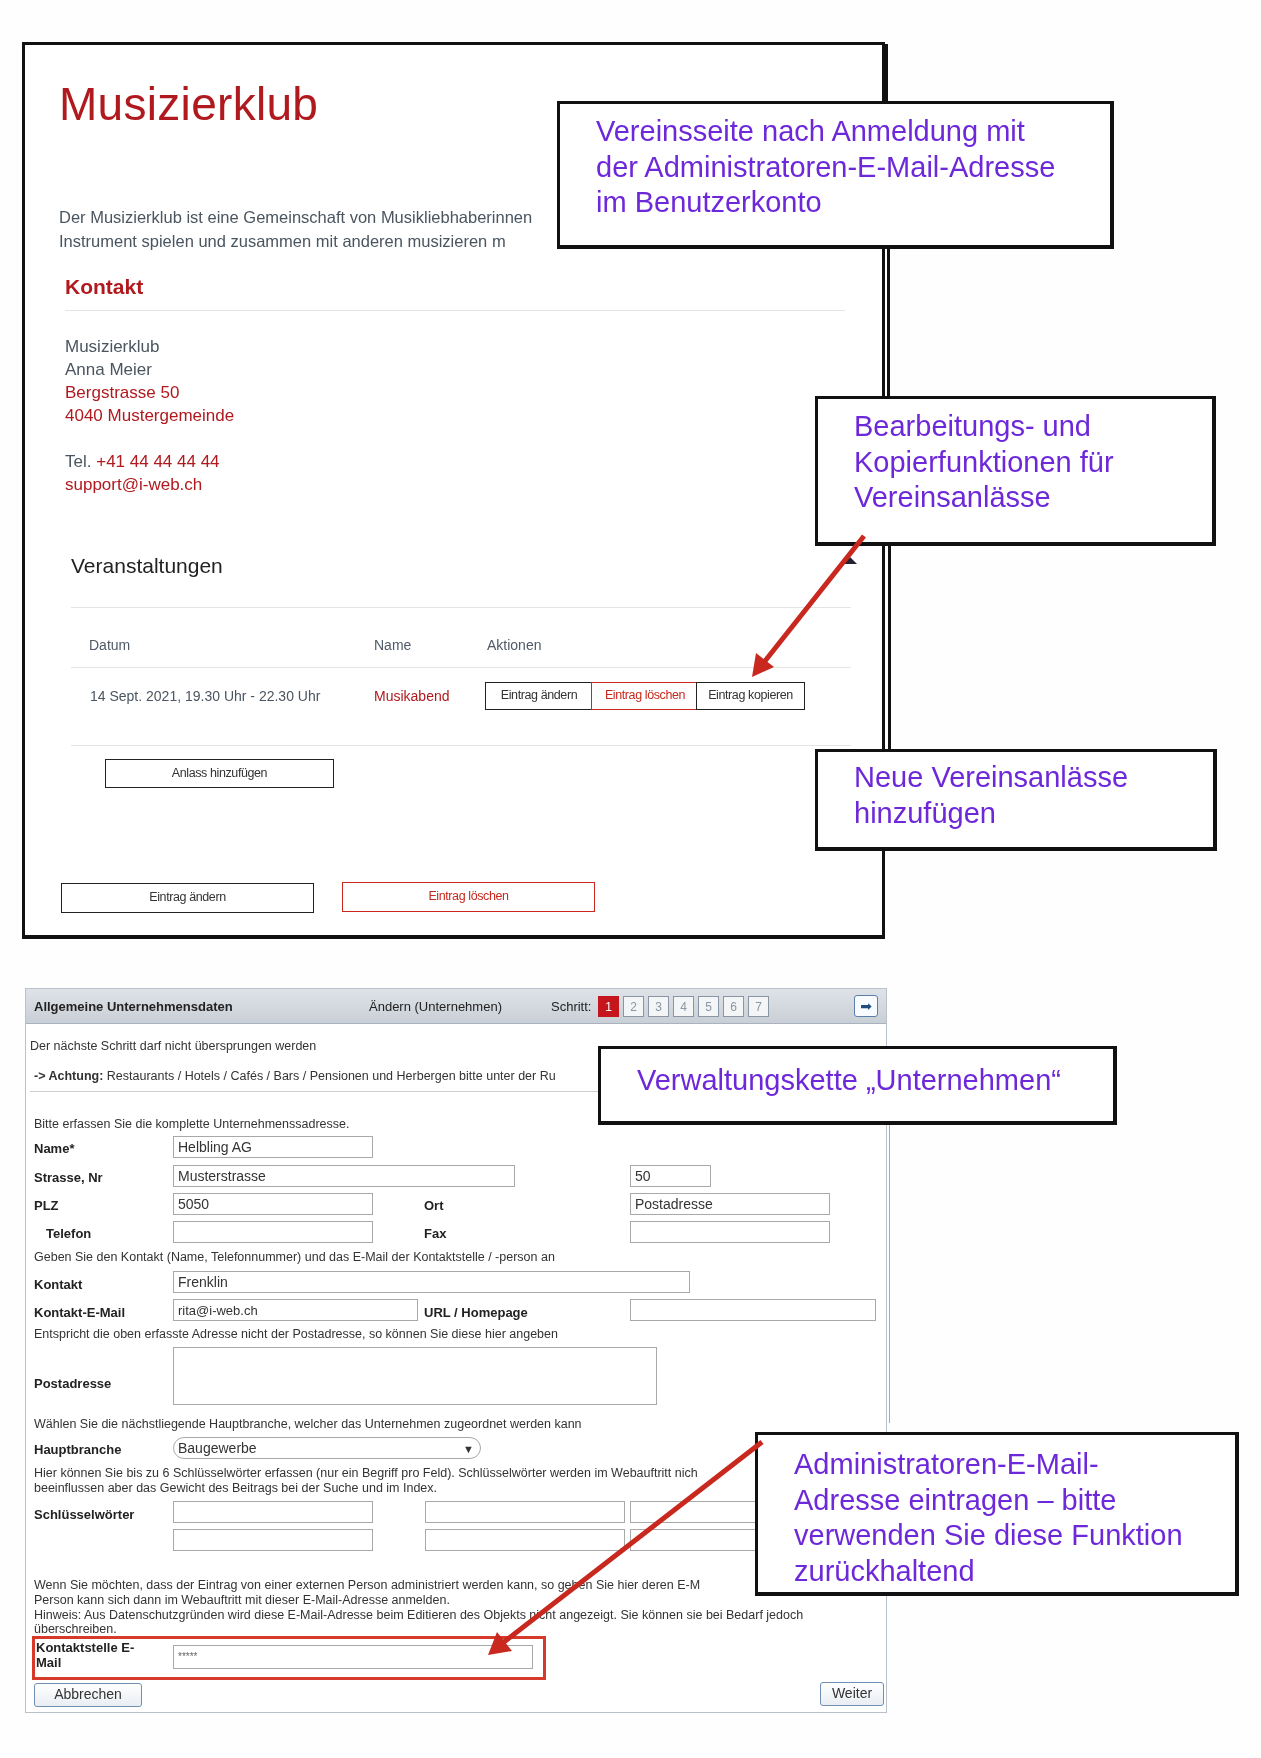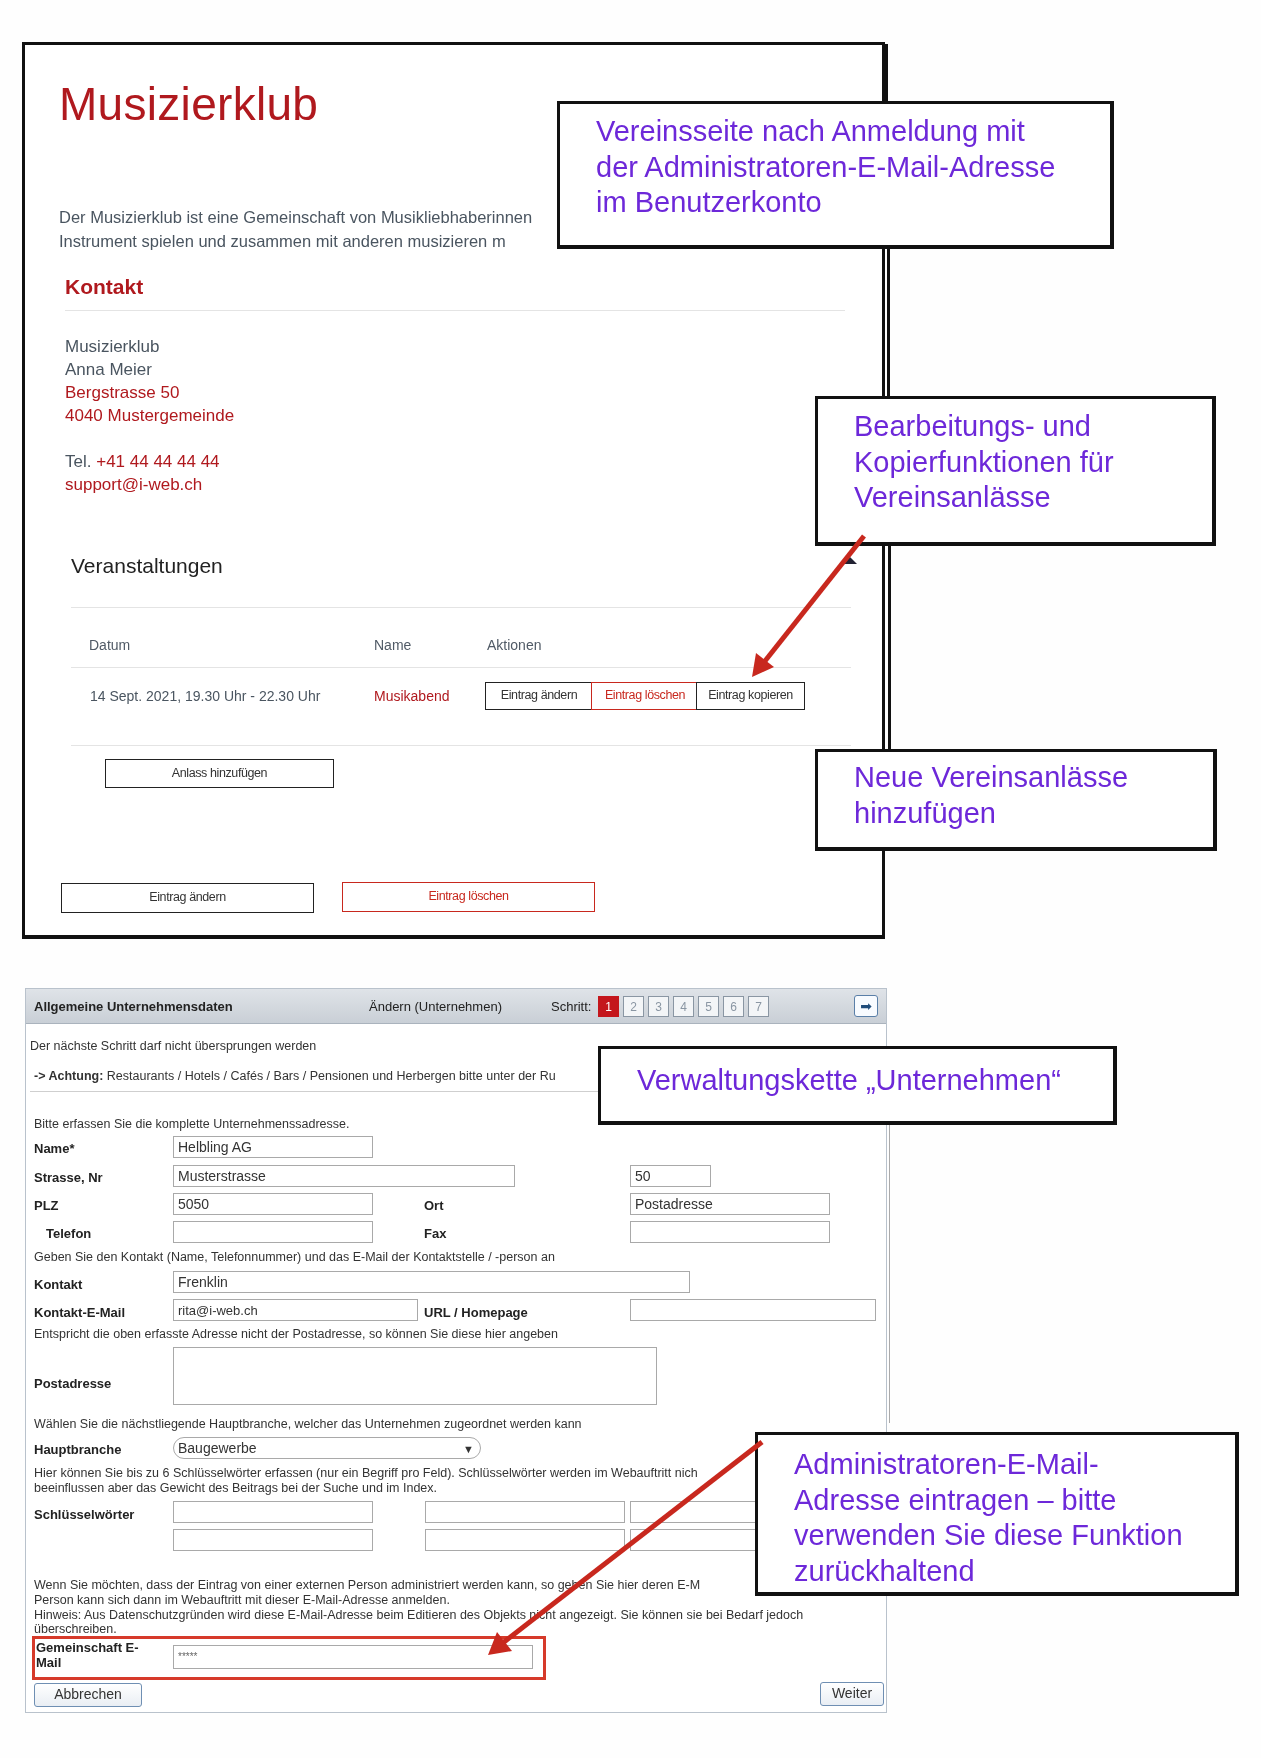--- a/index.html
+++ b/index.html
@@ -158,21 +158,21 @@
   <div class="abs inp" style="left:399px;top:540px;width:200px;"></div>
   <div class="abs inp" style="left:604px;top:540px;width:200px;"></div>
 
   <div class="abs p2txt" style="left:8px;top:589px;">Wenn Sie möchten, dass der Eintrag von einer externen Person administriert werden kann, so geben Sie hier deren E-M</div>
   <div class="abs p2txt" style="left:8px;top:604px;">Person kann sich dann im Webauftritt mit dieser E-Mail-Adresse anmelden.</div>
   <div class="abs p2txt" style="left:8px;top:619px;">Hinweis: Aus Datenschutzgründen wird diese E-Mail-Adresse beim Editieren des Objekts nicht angezeigt. Sie können sie bei Bedarf jedoch</div>
   <div class="abs p2txt" style="left:8px;top:633px;">überschreiben.</div>
 
   <div class="abs admin-box"></div>
   <div class="abs lbl" style="left:10px;top:651px;line-height:15px;">
-    <div>Gemeinschaft E-</div>
+    <div>Kontaktstelle E-</div>
     <div>Mail</div>
   </div>
   <div class="abs inp" style="left:147px;top:656px;width:360px;height:24px;font-size:10px;color:#666;">*****</div>
 
   <div class="abs p2btn" style="left:8px;top:694px;width:108px;">Abbrechen</div>
   <div class="abs p2btn" style="left:794px;top:693px;width:64px;">Weiter</div>
 </div>
 
 <div class="abs" style="left:889px;top:1060px;width:1px;height:20px;background:#aaa;"></div>
 <div class="abs" style="left:889px;top:1123px;width:1px;height:300px;background:#aaa;"></div>

